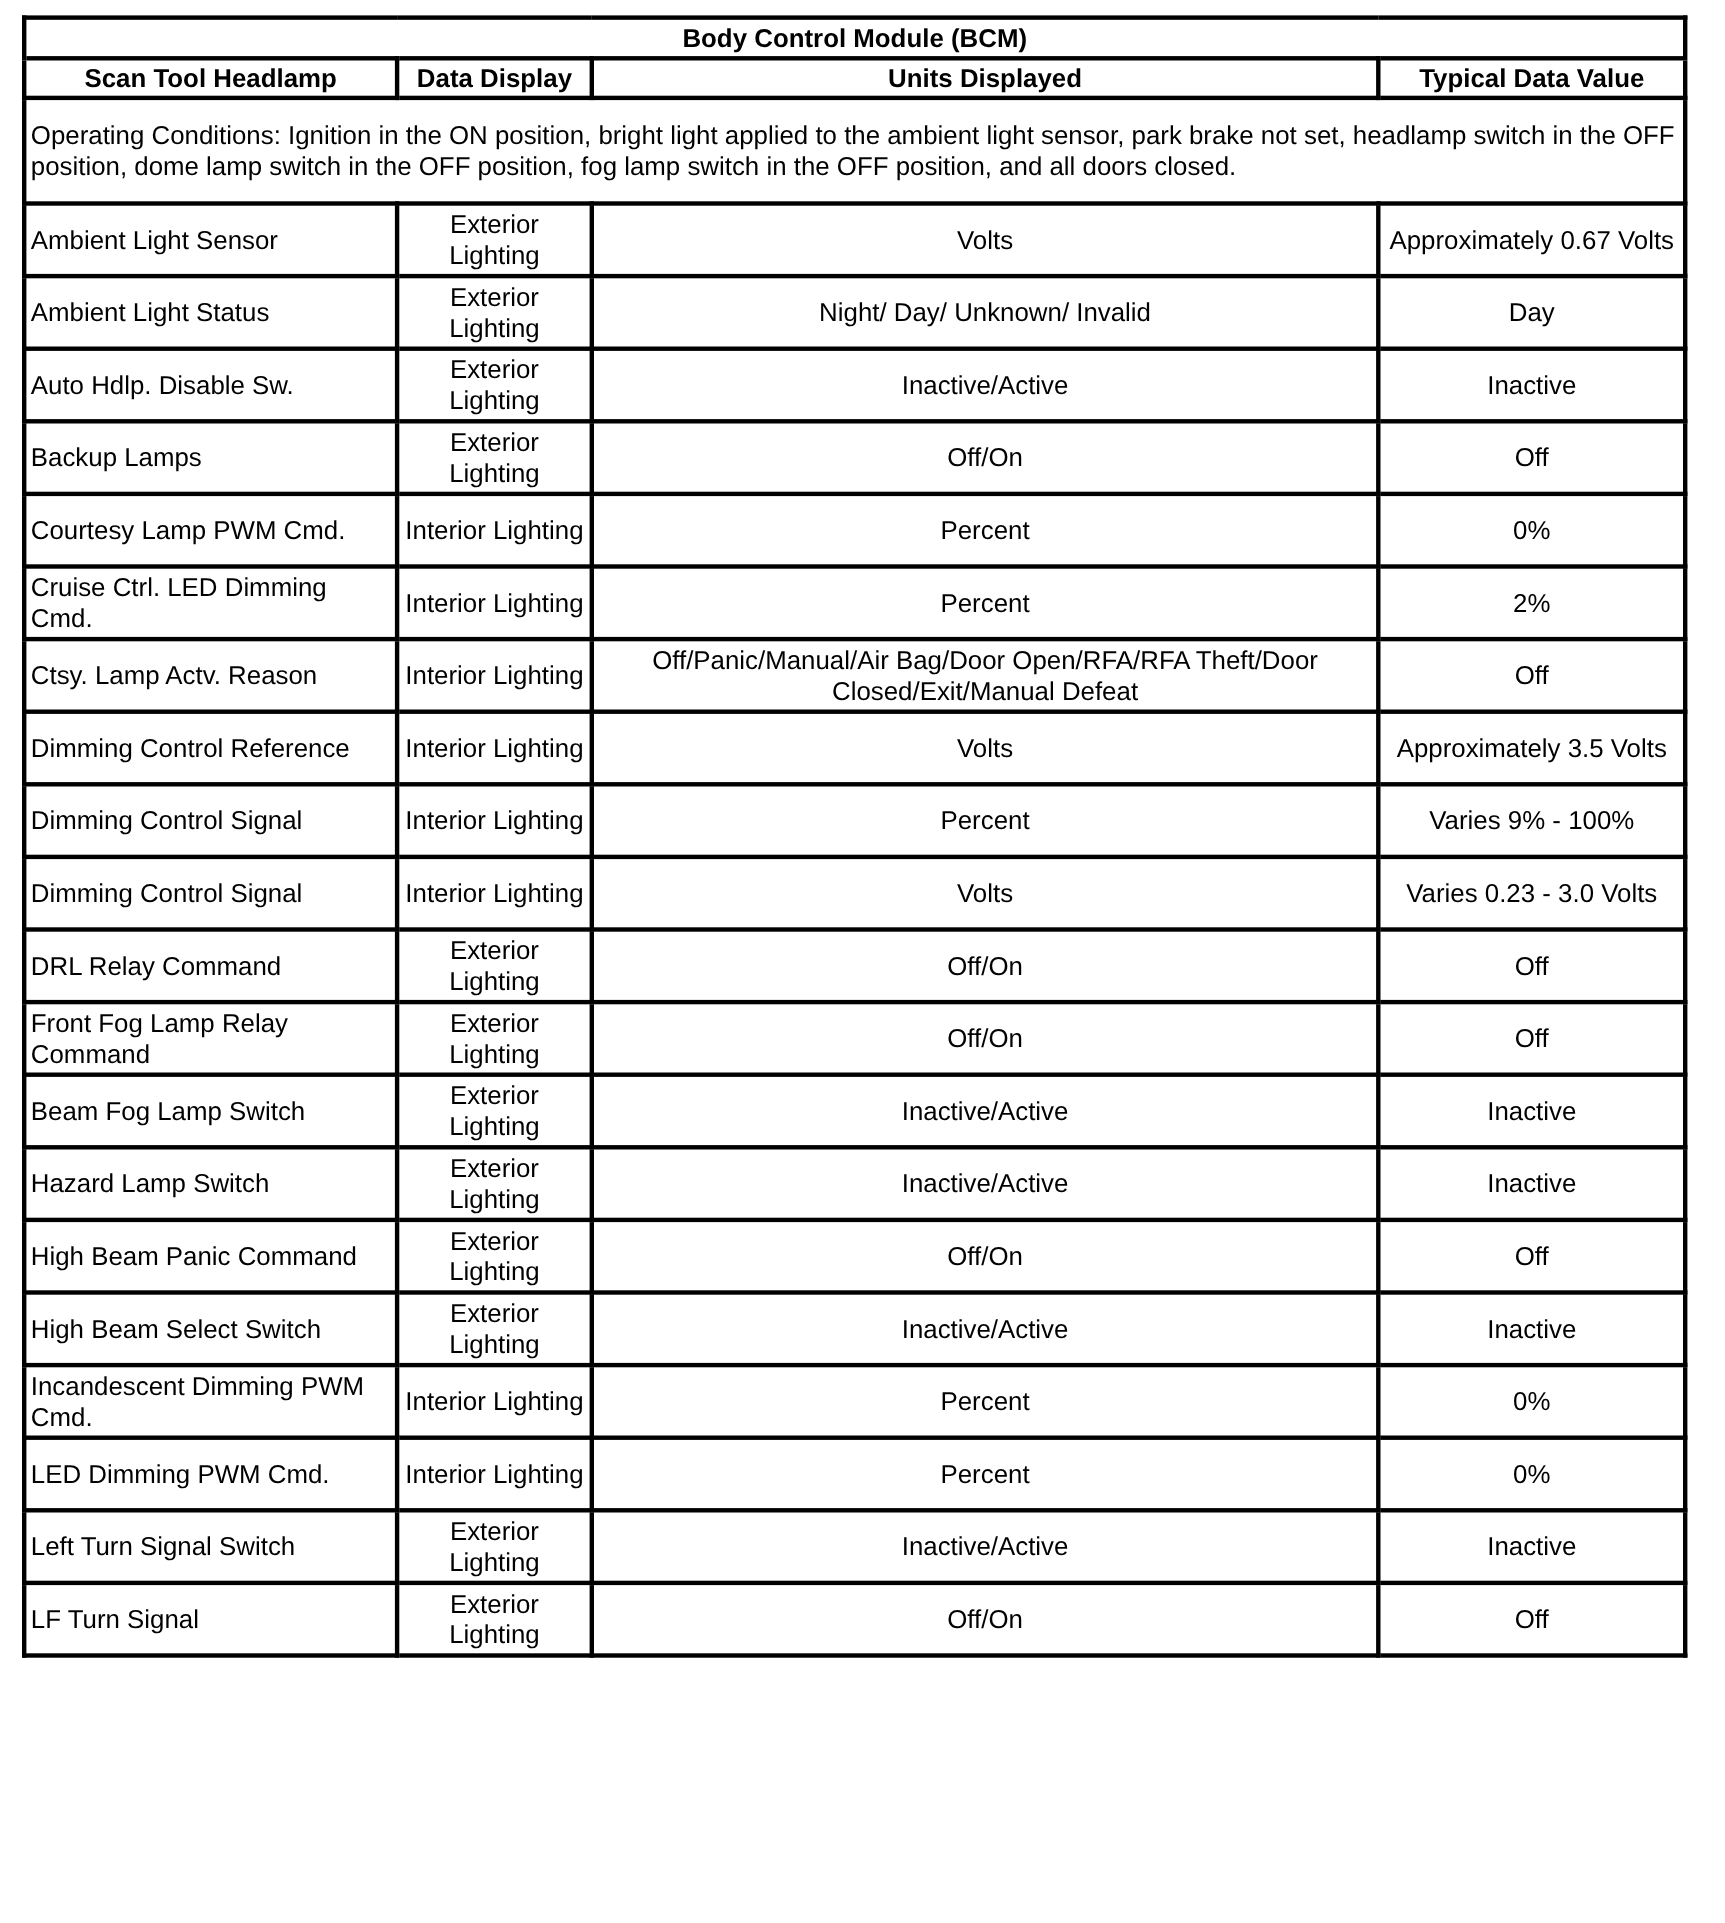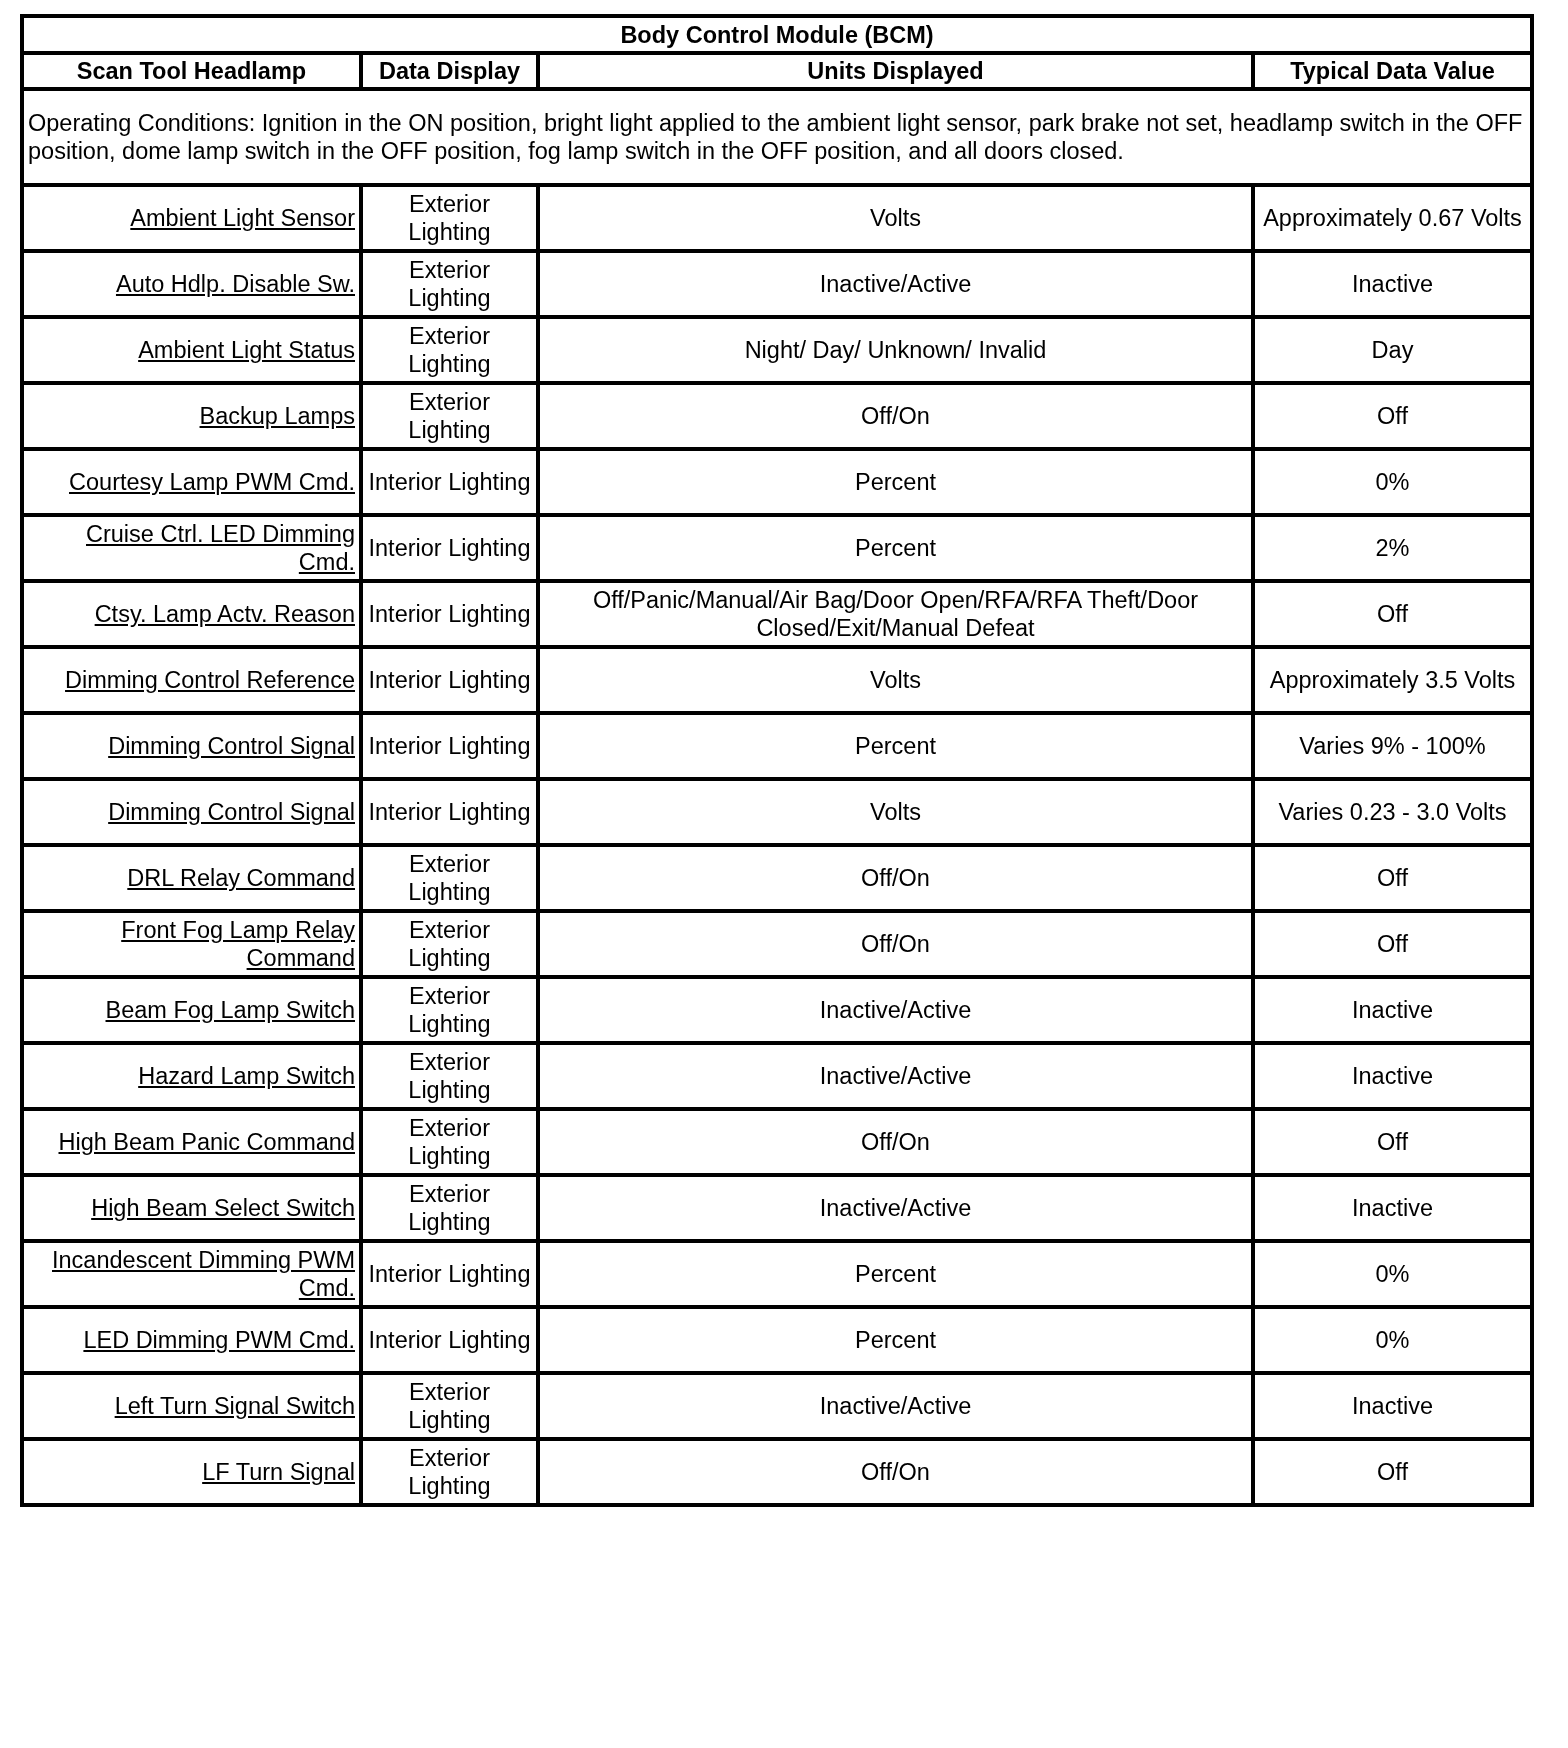--- a/index.html
+++ b/index.html
@@ -21,21 +21,21 @@
     overflow: hidden;
   }
   col.c1 { width: 339px; }
   col.c2 { width: 177px; }
   col.c3 { width: 715px; }
   col.c4 { width: 279px; }
   tr.title-row td { height: 33px; font-weight: bold; text-align: center; border-bottom-width: 3px; }
   tr.header-row th { height: 32px; font-weight: bold; text-align: center; }
   tr.cond-row td { height: 92px; font-weight: normal; text-align: left; line-height: 28.5px; padding: 0 4px; }
   tr.data-row td { height: 62px; }
-  td.param { text-align: right; text-decoration: underline; }
+  td.param { text-align: left; }
   td.display, td.units, td.typical { text-align: center; }
 </style>
 </head>
 <body>
 
 <table class="bcm">
   <colgroup>
     <col class="c1">
       <col class="c2">
       <col class="c3">
@@ -54,30 +54,30 @@
     <tr class="cond-row">
       <td colspan="4">Operating Conditions: Ignition in the ON position, bright light applied to the ambient light sensor, park brake not set, headlamp switch in the OFF position, dome lamp switch in the OFF position, fog lamp switch in the OFF position, and all doors closed.</td>
     </tr>
   <tr class="data-row">
         <td class="param">Ambient Light Sensor</td>
         <td class="display">Exterior Lighting</td>
         <td class="units">Volts</td>
         <td class="typical">Approximately 0.67 Volts</td>
       </tr>
       <tr class="data-row">
+        <td class="param">Ambient Light Status</td>
+        <td class="display">Exterior Lighting</td>
+        <td class="units">Night/ Day/ Unknown/ Invalid</td>
+        <td class="typical">Day</td>
+      </tr>
+      <tr class="data-row">
         <td class="param">Auto Hdlp. Disable Sw.</td>
         <td class="display">Exterior Lighting</td>
         <td class="units">Inactive/Active</td>
         <td class="typical">Inactive</td>
-      </tr>
-      <tr class="data-row">
-        <td class="param">Ambient Light Status</td>
-        <td class="display">Exterior Lighting</td>
-        <td class="units">Night/ Day/ Unknown/ Invalid</td>
-        <td class="typical">Day</td>
       </tr>
       <tr class="data-row">
         <td class="param">Backup Lamps</td>
         <td class="display">Exterior Lighting</td>
         <td class="units">Off/On</td>
         <td class="typical">Off</td>
       </tr>
       <tr class="data-row">
         <td class="param">Courtesy Lamp PWM Cmd.</td>
         <td class="display">Interior Lighting</td>

